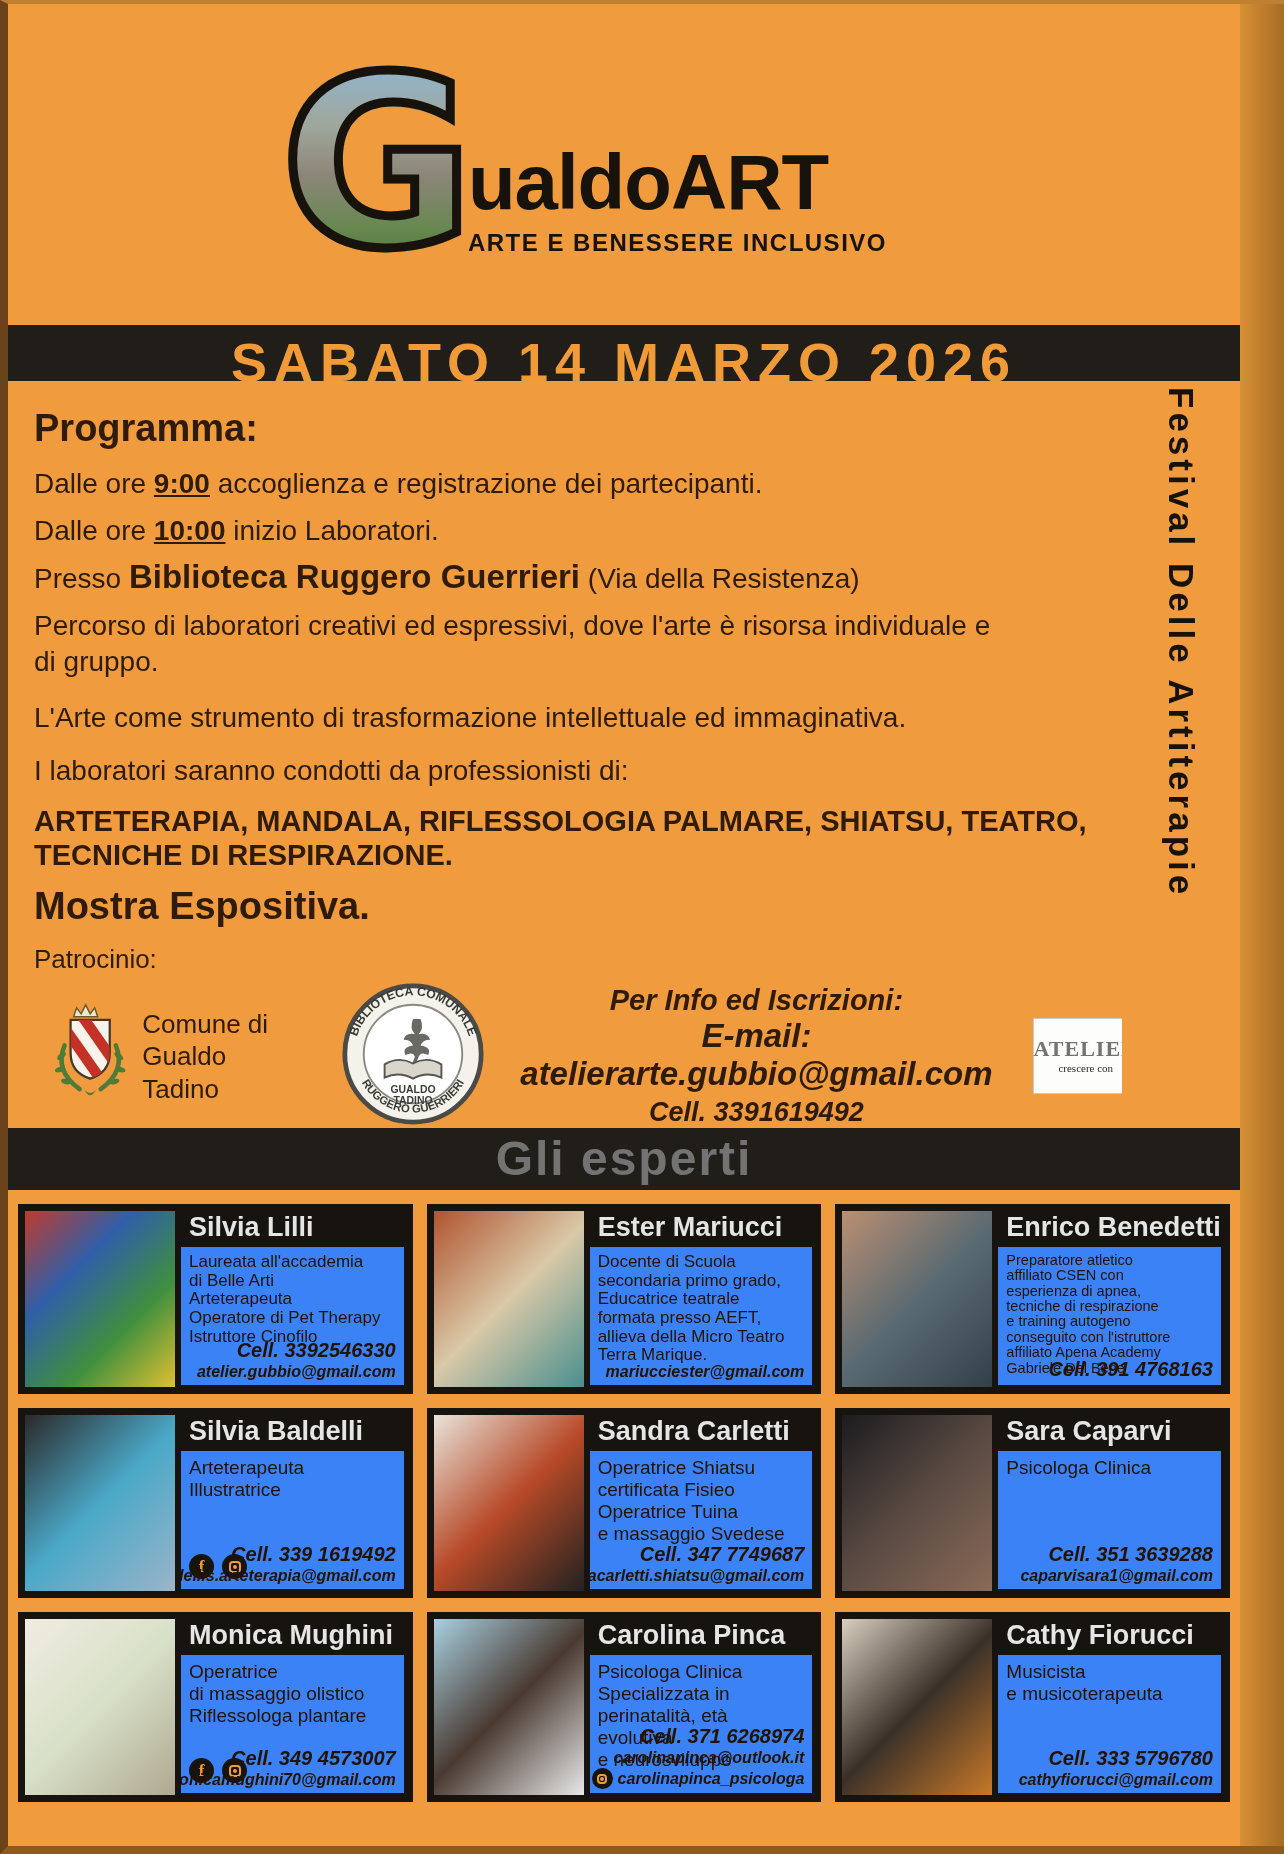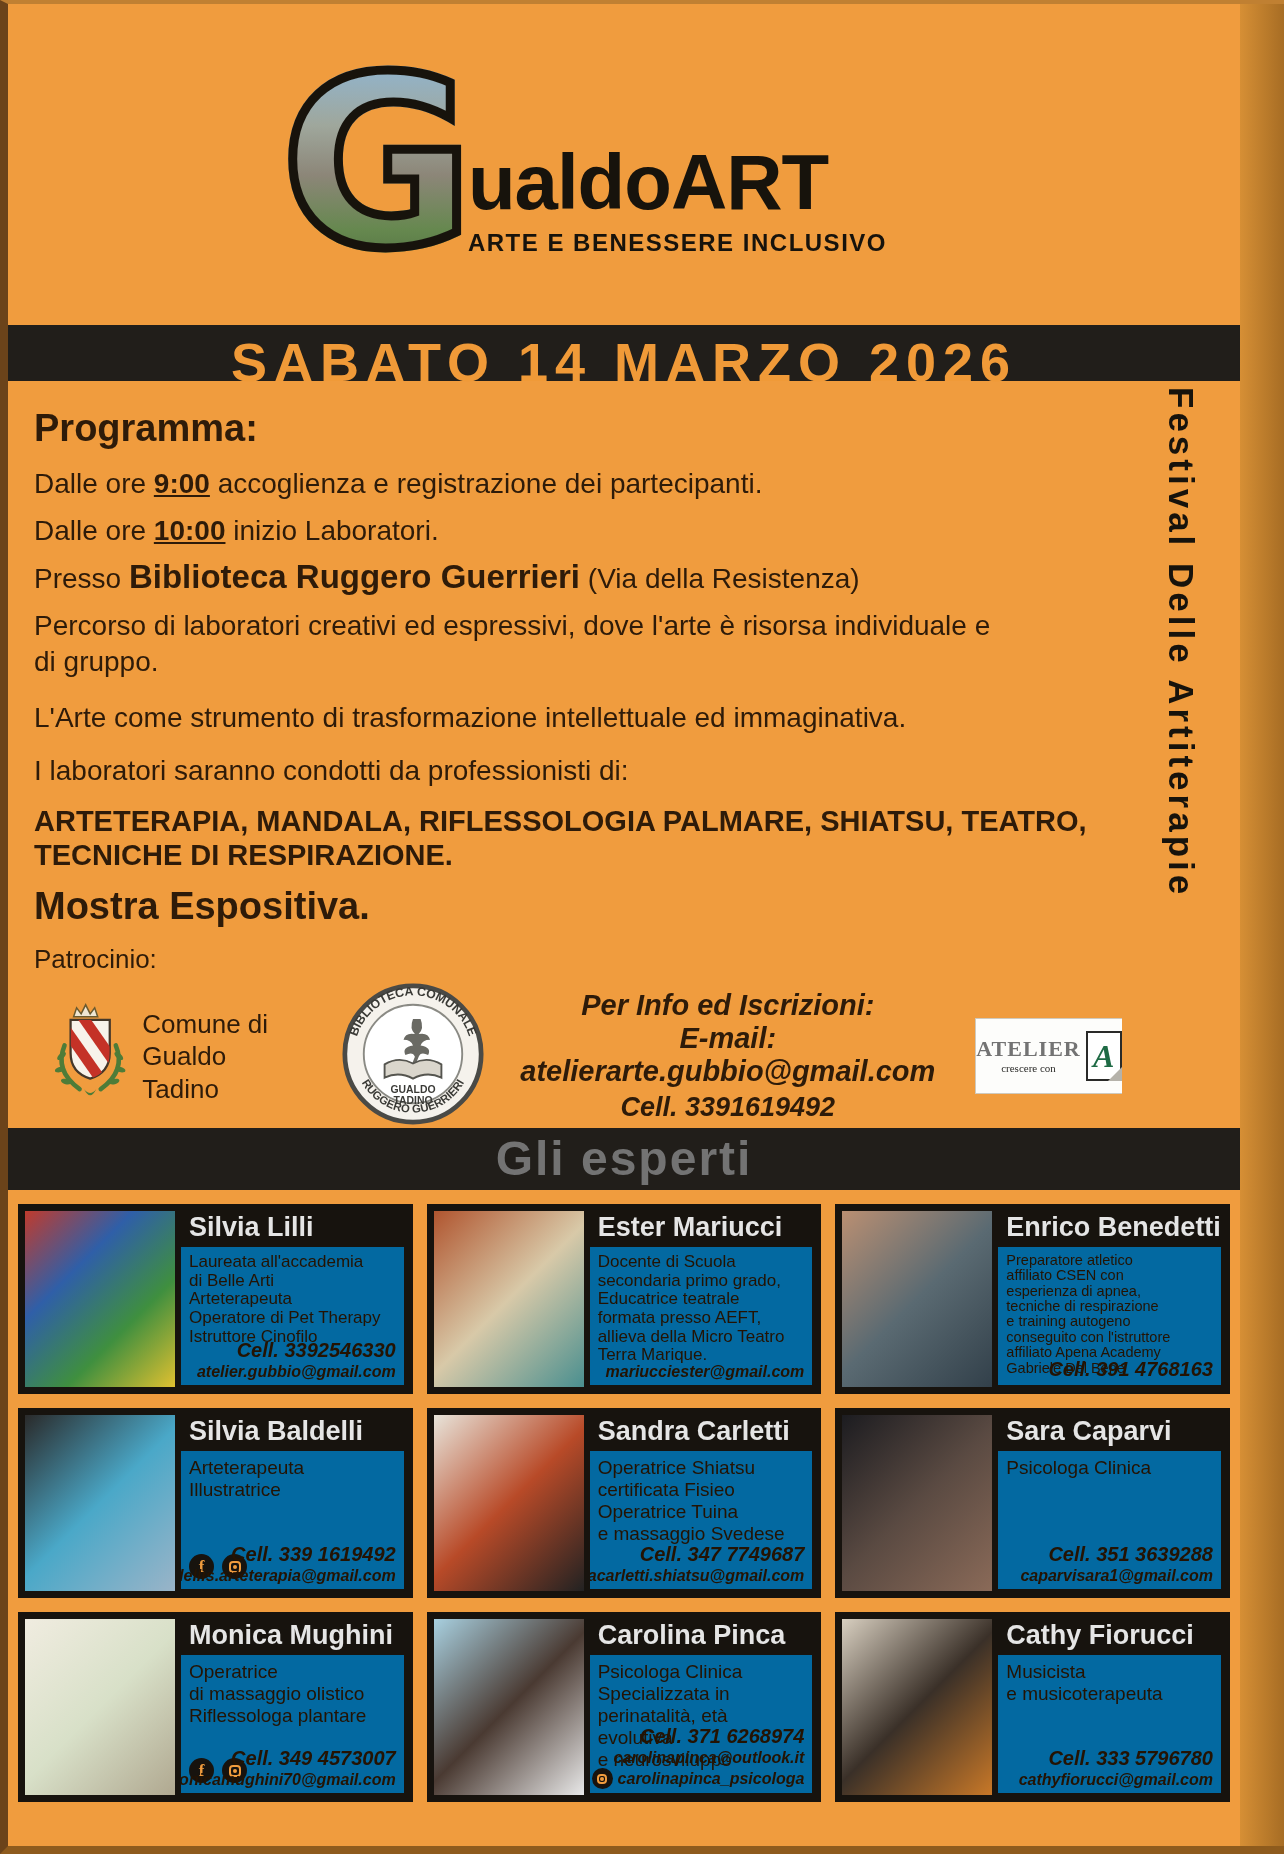--- a/index.html
+++ b/index.html
@@ -54,21 +54,21 @@
   .p-caps{font-size:29px;font-weight:bold;margin-top:16px;line-height:1.2;}
   .p-mostra{font-size:38px;font-weight:bold;margin-top:12px;}
   .patro-label{font-size:26px;margin-top:16px;}
 
   .logos-row{display:flex;align-items:center;margin-top:6px;height:150px;}
   .comune{display:flex;align-items:center;margin-left:14px;}
   .comune-text{font-size:26px;line-height:1.25;margin-left:10px;}
   .seal{margin-left:74px;}
   .info-block{margin-left:36px;text-align:center;font-weight:bold;font-style:italic;color:#2E1B09;}
   .info-block .i1{font-size:29px;}
-  .info-block .i2{font-size:29px;}
+  .info-block .i2{font-size:33px;}
   .info-block .i3{font-size:27px;margin-top:4px;}
   .atelier{margin-left:40px;width:204px;height:76px;background:#fdfdfb;border:1px solid #cfcabe;
     display:flex;align-items:center;justify-content:center;gap:5px;font-family:"Liberation Serif", serif;}
   .at-col{text-align:center;line-height:1;}
   .at-word{font-size:22px;letter-spacing:1px;color:#737373;font-weight:bold;}
   .at-sub{font-size:11px;color:#2a2a28;margin-top:3px;}
   .at-paper{width:36px;height:50px;background:#fff;border:2px solid #2a2a28;position:relative;
     display:flex;align-items:center;justify-content:center;}
   .at-paper:after{content:"";position:absolute;right:-2px;bottom:-2px;border-style:solid;
     border-width:0 0 14px 14px;border-color:transparent transparent #b5b2aa transparent;}
@@ -82,21 +82,21 @@
   
   .cards-grid{
     display:grid;grid-template-columns:repeat(3,1fr);grid-auto-rows:190px;
     gap:14px;padding:14px 10px 0 10px;
   }
   .card{background:#17130E;border:3px solid #17130E;display:flex;overflow:hidden;}
   .photo{width:150px;margin:4px;flex:none;}
   .card-right{flex:1;display:flex;flex-direction:column;min-width:0;}
   .name-bar{height:40px;flex:none;display:flex;align-items:center;padding-left:10px;
     color:#e5e5e5;font-size:27px;font-weight:bold;white-space:nowrap;overflow:hidden;}
-  .card-body{flex:1;margin:0 6px 6px 2px;background:#0369a1;position:relative;
+  .card-body{flex:1;margin:0 6px 6px 2px;background:#3b82f6;position:relative;
     padding:6px 22px 4px 8px;overflow:hidden;color:#241303;}
   .desc{font-size:19px;line-height:1.16;}
   .desc.semi{font-size:17px;line-height:1.1;}
   .desc.dense{font-size:14.5px;line-height:1.06;}
   .contacts{position:absolute;right:8px;bottom:4px;text-align:right;font-weight:bold;font-style:italic;}
   .c-cell{font-size:20px;}
   .c-email{font-size:16px;margin-top:1px;}
   .c-instagram{font-size:16px;margin-top:1px;display:flex;align-items:center;justify-content:flex-end;gap:5px;}
   .socials{position:absolute;left:8px;bottom:10px;display:flex;gap:8px;}
   .sicon{width:25px;height:25px;border-radius:50%;background:#17130E;display:inline-flex;

